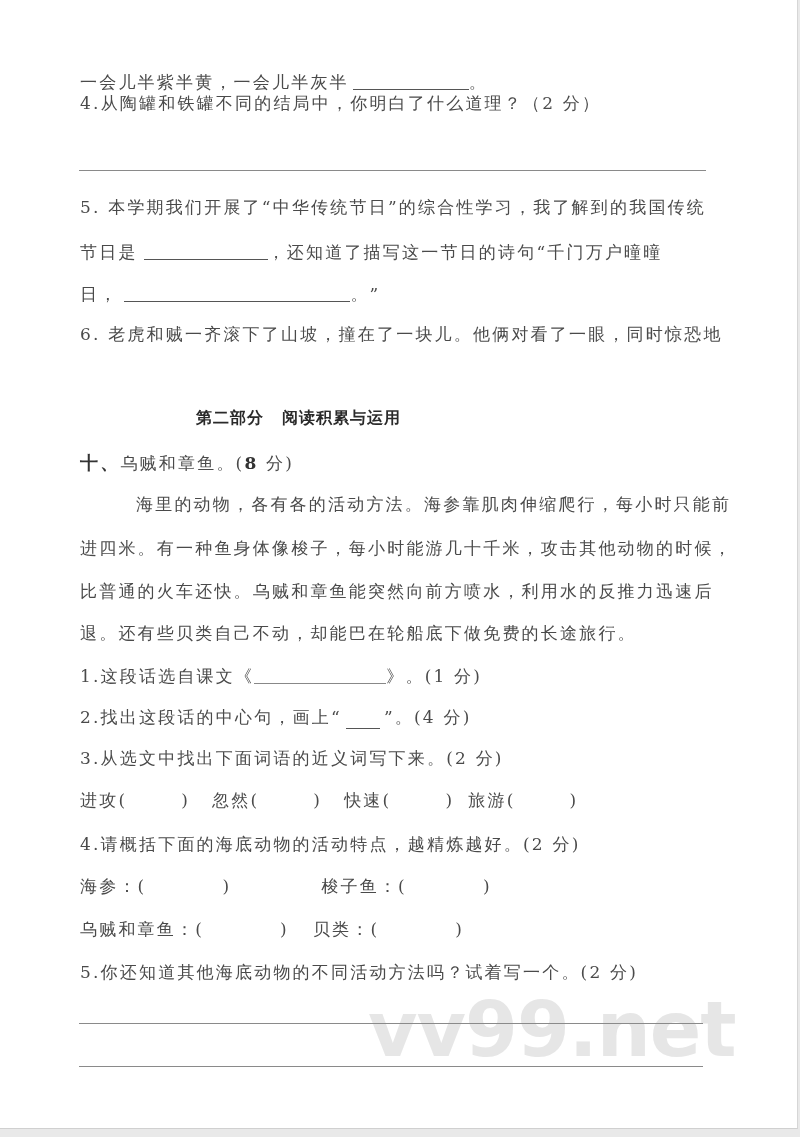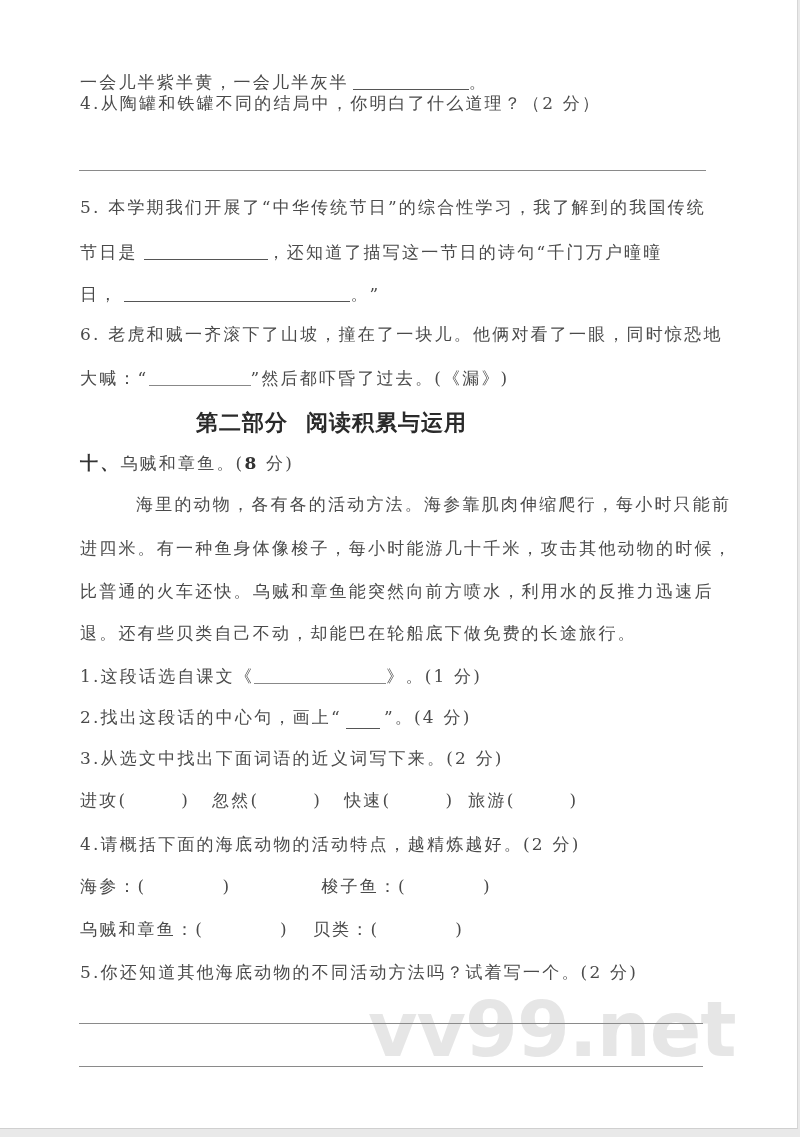--- a/index.html
+++ b/index.html
@@ -17,21 +17,21 @@
   }
   .line {
     position: absolute; left: 80px; font-size: 17px; letter-spacing: 2.2px;
     white-space: nowrap; line-height: 24px;
   }
   .blank { display: inline-block; border-bottom: 1.5px solid #555; vertical-align: -2px; height: 1px; }
   .blank-thin { display: inline-block; border-bottom: 1px solid #888; vertical-align: -2px; height: 1px; }
   .rule { position: absolute; left: 79px; height: 0; border-top: 1.3px solid #8a8a8a; }
   .heading {
     position: absolute; left: 196px; top: 408px; font-family: "DejaVu Sans", sans-serif;
-    font-weight: bold; font-size: 22px; color: #2a2a2a; letter-spacing: 1px; white-space: nowrap;
+    font-weight: bold; font-size: 16px; color: #2a2a2a; letter-spacing: 1px; white-space: nowrap;
   }
   .heading .gap { display: inline-block; width: 18px; }
   .bold { font-weight: bold; color: #333; }
   .sec-num { font-family: "DejaVu Sans", sans-serif; font-weight: bold; color: #333; font-size: 18px; }
   .para { left: 112px; margin-left: 24px; }
   .paren-gap { display: inline-block; }
   .watermark {
     position: absolute; left: 368px; top: 990px; font-family: "DejaVu Sans", sans-serif;
     font-weight: bold; font-size: 76px; color: rgba(200,200,200,0.45); letter-spacing: -1px;
     white-space: nowrap; line-height: 80px;
@@ -53,23 +53,20 @@
 
   <div class="line" style="top:195px;">5. 本学期我们开展了“中华传统节日”的综合性学习，我了解到的我国传统</div>
   <div class="line" style="top:240px;">
     <span>节日是</span><span class="blank" style="width:124px;margin-left:6px;"></span><span>，还知道了描写这一节日的诗句“千门万户曈曈</span>
   </div>
   <div class="line" style="top:282px;">
     <span>日，</span><span class="blank" style="width:226px;margin-left:6px;"></span><span>。”</span>
   </div>
 
   <div class="line" style="top:322px;">6. 老虎和贼一齐滚下了山坡，撞在了一块儿。他俩对看了一眼，同时惊恐地</div>
-  <div class="line" style="top:366px;">
-    <span>大喊：“</span><span class="blank-thin" style="width:102px;"></span><span>”然后都吓昏了过去。(《漏》)</span>
-  </div>
 
   <div class="heading">
     <span>第二部分</span><span class="gap"></span><span>阅读积累与运用</span>
   </div>
 
   <div class="line" style="top:451px; left:80px;">
     <span class="sec-num">十、</span><span>乌贼和章鱼。(</span><span class="bold">8</span><span> 分)</span>
   </div>
 
   <div class="line para" style="top:492px;">海里的动物，各有各的活动方法。海参靠肌肉伸缩爬行，每小时只能前</div>

